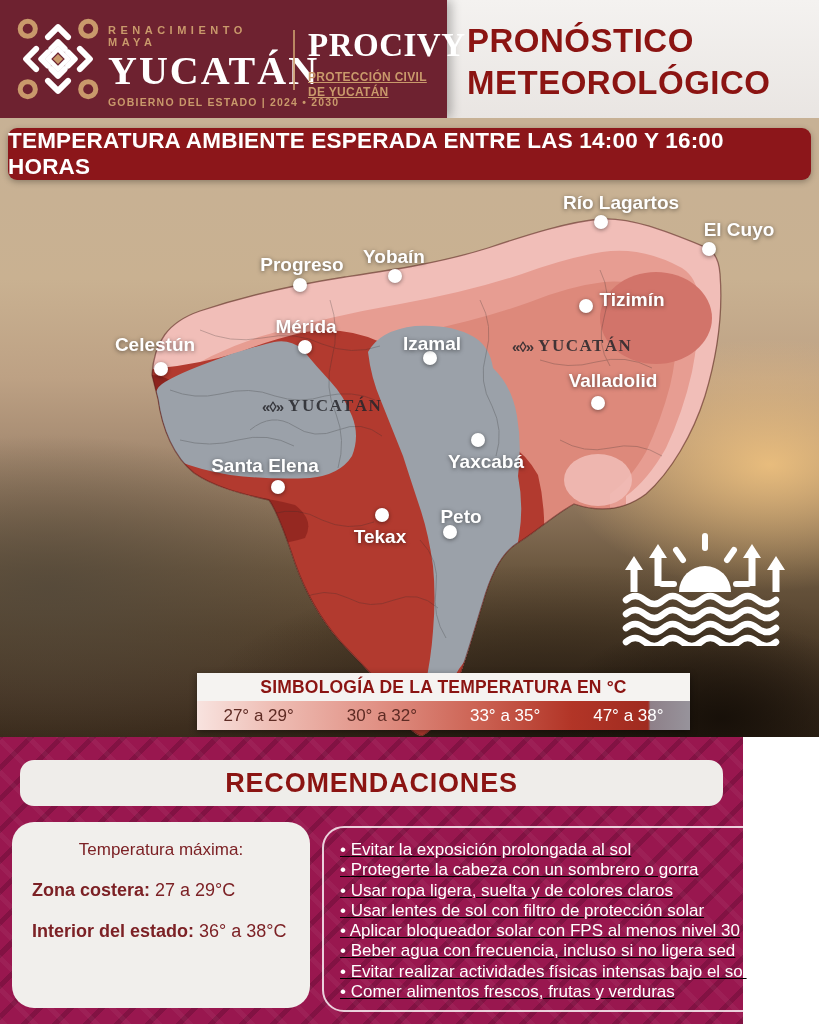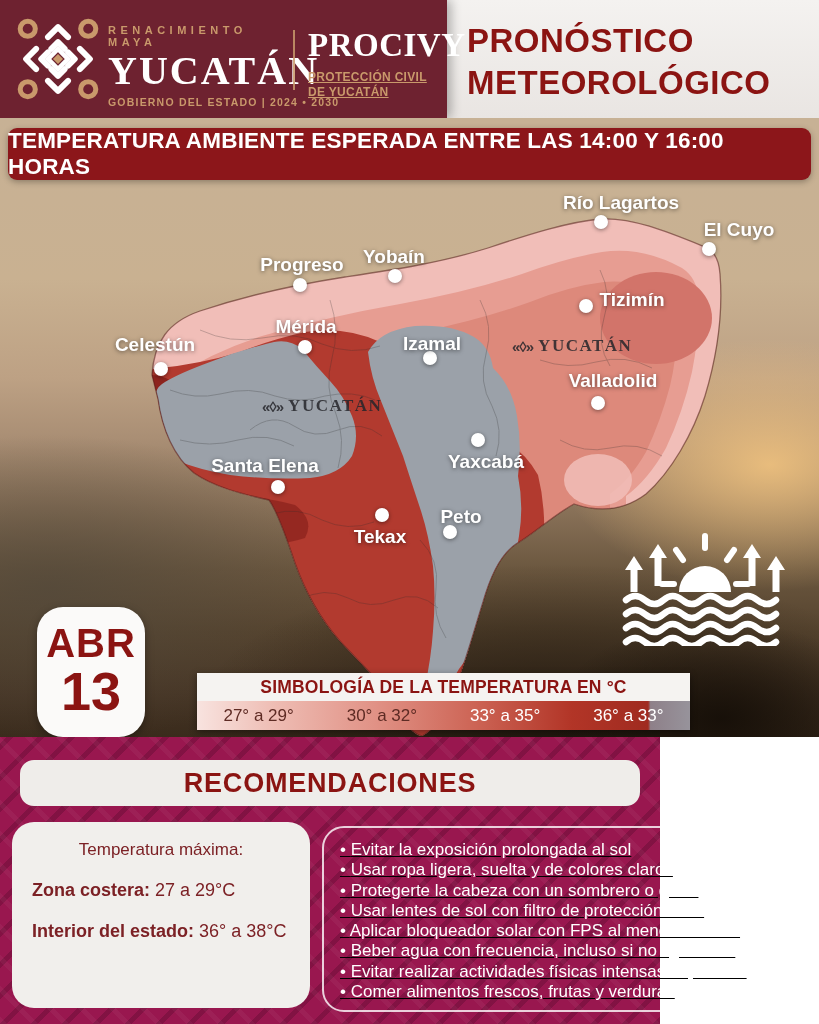--- a/index.html
+++ b/index.html
@@ -57,21 +57,21 @@
 
   
   .legend { position:absolute; left:197px; top:555px; width:493px; box-shadow:0 2px 7px rgba(0,0,0,.4); }
   .legend-title { height:28px; background:#f5f3f1; display:flex; align-items:center; justify-content:center;
                   color:var(--title-red); font-weight:800; font-size:17.5px; letter-spacing:.2px; }
   .legend-bar { height:29px; display:flex; }
   .legend-bar span { flex:1; display:flex; align-items:center; justify-content:center;
                      font-size:17px; font-weight:400; }
 
   
-  .bottom { position:absolute; top:737px; left:0; width:660px; height:287px; background-color:var(--bottom-bg);
+  .bottom { position:absolute; top:737px; left:0; width:743px; height:287px; background-color:var(--bottom-bg);
     background-image:
       repeating-linear-gradient(45deg, rgba(255,255,255,.04) 0 5px, transparent 5px 22px),
       repeating-linear-gradient(-45deg, rgba(70,6,36,.28) 0 5px, transparent 5px 22px); }
   .rec-title-bar { position:absolute; left:20px; right:20px; top:23px; height:46px; background:#efedea;
                    border-radius:14px; display:flex; align-items:center; justify-content:center;
                    color:var(--title-red); font-size:27px; font-weight:800; letter-spacing:.8px; }
   .temp-card { position:absolute; left:12px; top:85px; width:298px; height:186px; background:var(--card-bg);
                border-radius:22px; color:var(--card-text); padding:18px 20px; }
   .temp-heading { text-align:center; font-size:17px; margin-bottom:20px; }
   .temp-row { font-size:18px; margin-bottom:20px; }
@@ -221,50 +221,46 @@
         <path d="M124,64 L136,64"></path>
       </g>
       <g stroke="#fff" stroke-width="6.5" stroke-linecap="round" fill="none">
         <path d="M14,80 q9,-8 18.75,0 t18.75,0 t18.75,0 t18.75,0 t18.75,0 t18.75,0 t18.75,0 t18.75,0"></path>
         <path d="M14,94 q9,-8 18.75,0 t18.75,0 t18.75,0 t18.75,0 t18.75,0 t18.75,0 t18.75,0 t18.75,0"></path>
         <path d="M14,108 q9,-8 18.75,0 t18.75,0 t18.75,0 t18.75,0 t18.75,0 t18.75,0 t18.75,0 t18.75,0"></path>
         <path d="M14,122 q9,-8 18.75,0 t18.75,0 t18.75,0 t18.75,0 t18.75,0 t18.75,0 t18.75,0 t18.75,0"></path>
       </g>
     </svg>
 
-    <div class="date-card">
-      <div class="date-month">ABR</div>
-      <div class="date-day">13</div>
-    </div>
 
     <div class="legend">
       <div class="legend-title">SIMBOLOGÍA DE LA TEMPERATURA EN °C</div>
       <div class="legend-bar" style="background: linear-gradient(90deg, rgb(248, 227, 223) 0%, rgb(238, 188, 179) 16%, rgb(225, 146, 134) 36%, rgb(205, 101, 86) 56%, rgb(178, 53, 39) 76%, rgb(160, 43, 32) 91.5%, rgb(142, 128, 137) 92%, rgb(151, 147, 155) 100%);">
           <span style="color: rgb(94, 43, 36);">27° a 29°</span>
           <span style="color: rgb(94, 43, 36);">30° a 32°</span>
           <span style="color: rgb(255, 255, 255);">33° a 35°</span>
-          <span style="color: rgb(255, 255, 255);">36° a 33°</span>
+          <span style="color: rgb(255, 255, 255);">47° a 38°</span>
         </div>
     </div>
   </div>
 
   <div class="bottom">
     <div class="rec-title-bar">RECOMENDACIONES</div>
     <div class="temp-card">
       <div class="temp-heading">Temperatura máxima:</div>
       <div>
           <p class="temp-row"><b>Zona costera:</b><span>27 a 29°C</span></p>
           <p class="temp-row"><b>Interior del estado:</b><span>36° a 38°C</span></p>
         </div>
     </div>
     <div class="rec-card">
       <ul>
           <li>Evitar la exposición prolongada al sol</li>
+          <li>Protegerte la cabeza con un sombrero o gorra</li>
           <li>Usar ropa ligera, suelta y de colores claros</li>
-          <li>Protegerte la cabeza con un sombrero o gorra</li>
           <li>Usar lentes de sol con filtro de protección solar</li>
           <li>Aplicar bloqueador solar con FPS al menos nivel 30</li>
           <li>Beber agua con frecuencia, incluso si no ligera sed</li>
           <li>Evitar realizar actividades físicas intensas bajo el sol</li>
           <li>Comer alimentos frescos, frutas y verduras</li>
         </ul>
     </div>
   </div>
 
 </div>

